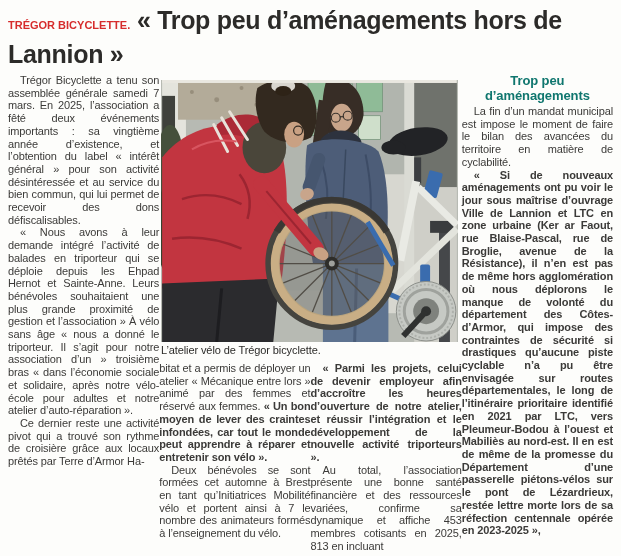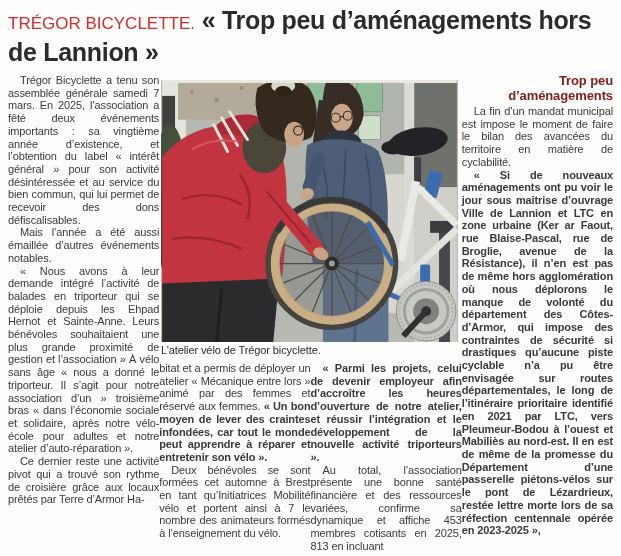--- a/index.html
+++ b/index.html
@@ -12,39 +12,39 @@
   .page{
     position:relative;width:621px;height:556px;
     background:#fdfdfb;overflow:hidden;
   }
   .headline{
     position:absolute;left:8px;top:6px;width:606px;
     margin:0;font-size:25px;line-height:29px;font-weight:700;
     color:#2c2b29;letter-spacing:-0.3px;
   }
   .kicker{
-    font-size:17px;font-weight:400;letter-spacing:0;
+    font-size:11px;font-weight:700;letter-spacing:0;
     color:#d62c2c;
   }
   .columns{
     position:absolute;left:8px;top:74px;width:605px;height:482px;
     display:flex;
   }
   .col{
     flex:1 1 0;min-width:0;
     font-size:11px;line-height:12.7px;letter-spacing:-0.12px;
     color:#3b3a38;text-align:justify;
   }
   .col.photo-offset{padding-top:288px;}
   .col p{margin:0;}
   .col p.indent{text-indent:12px;}
   .col .bold{font-weight:700;}
   .col h3{
     margin:22px 0 2px;font-size:13px;line-height:14.5px;
-    font-weight:700;color:#7f1d1d;letter-spacing:-0.1px;text-align:right;
+    font-weight:700;color:#0f766e;letter-spacing:-0.1px;text-align:center;
   }
   .col h3:first-child{margin-top:0;}
   .photo{
     position:absolute;left:161px;top:80px;width:297px;margin:0;
   }
   .photo svg{display:block;width:297px;height:262px;background:#b7bab3;}
   .photo figcaption{
     margin-top:2px;font-size:11px;line-height:13px;font-weight:400;
     color:#2c2b29;letter-spacing:-0.1px;
   }
@@ -52,21 +52,20 @@
 </head>
 <body>
 
 <div class="page">
 
   <h1 class="headline"><span class="kicker" style="color: rgb(214, 44, 44);">TRÉGOR BICYCLETTE.</span><span> « Trop peu d’aménagements hors de Lannion »</span></h1>
 
   <div class="columns">
     <div class="col">
         <p class="indent"><span>Trégor Bicyclette a tenu son assemblée générale samedi 7 mars. En 2025, l’association a fêté deux événements importants : sa vingtième année d’existence, et l’obtention du label « intérêt général » pour son activité désintéressée et au service du bien commun, qui lui permet de recevoir des dons défiscalisables.</span></p>
-        <p class="indent"><span>Mais l’année a été aussi émaillée d’autres événements notables.</span></p>
         <p class="indent"><span>« Nous avons à leur demande intégré l’activité de balades en triporteur qui se déploie depuis les Ehpad Hernot et Sainte-Anne. Leurs bénévoles souhaitaient une plus grande proximité de gestion et l’association » À vélo sans âge « nous a donné le triporteur. Il s’agit pour notre association d’un » troisième bras « dans l’économie sociale et solidaire, après notre vélo-école pour adultes et notre atelier d’auto-réparation ».</span></p>
         <p class="indent"><span>Ce dernier reste une activité pivot qui a trouvé son rythme de croisière grâce aux locaux prêtés par Terre d’Armor Ha-</span></p>
       </div>
     <div class="col photo-offset">
         <p><span>bitat et a permis de déployer un atelier « Mécanique entre lors » animé par des femmes et réservé aux femmes. </span><span class="bold">« Un bon moyen de lever des craintes infondées, car tout le monde peut apprendre à réparer et entretenir son vélo ».</span></p>
         <p class="indent"><span>Deux bénévoles se sont formées cet automne à Brest en tant qu’Initiatrices Mobilité vélo et portent ainsi à 7 le nombre des animateurs formés à l’enseignement du vélo.</span></p>
       </div>
     <div class="col photo-offset">
         <p class="indent"><span class="bold">« Parmi les projets, celui de devenir employeur afin d’accroître les heures d’ouverture de notre atelier, et réussir l’intégration et le développement de la nouvelle activité triporteurs ».</span></p>
         <p class="indent"><span>Au total, l’association présente une bonne santé financière et des ressources variées, confirme sa dynamique et affiche 453 membres cotisants en 2025, 813 en incluant</span></p>

